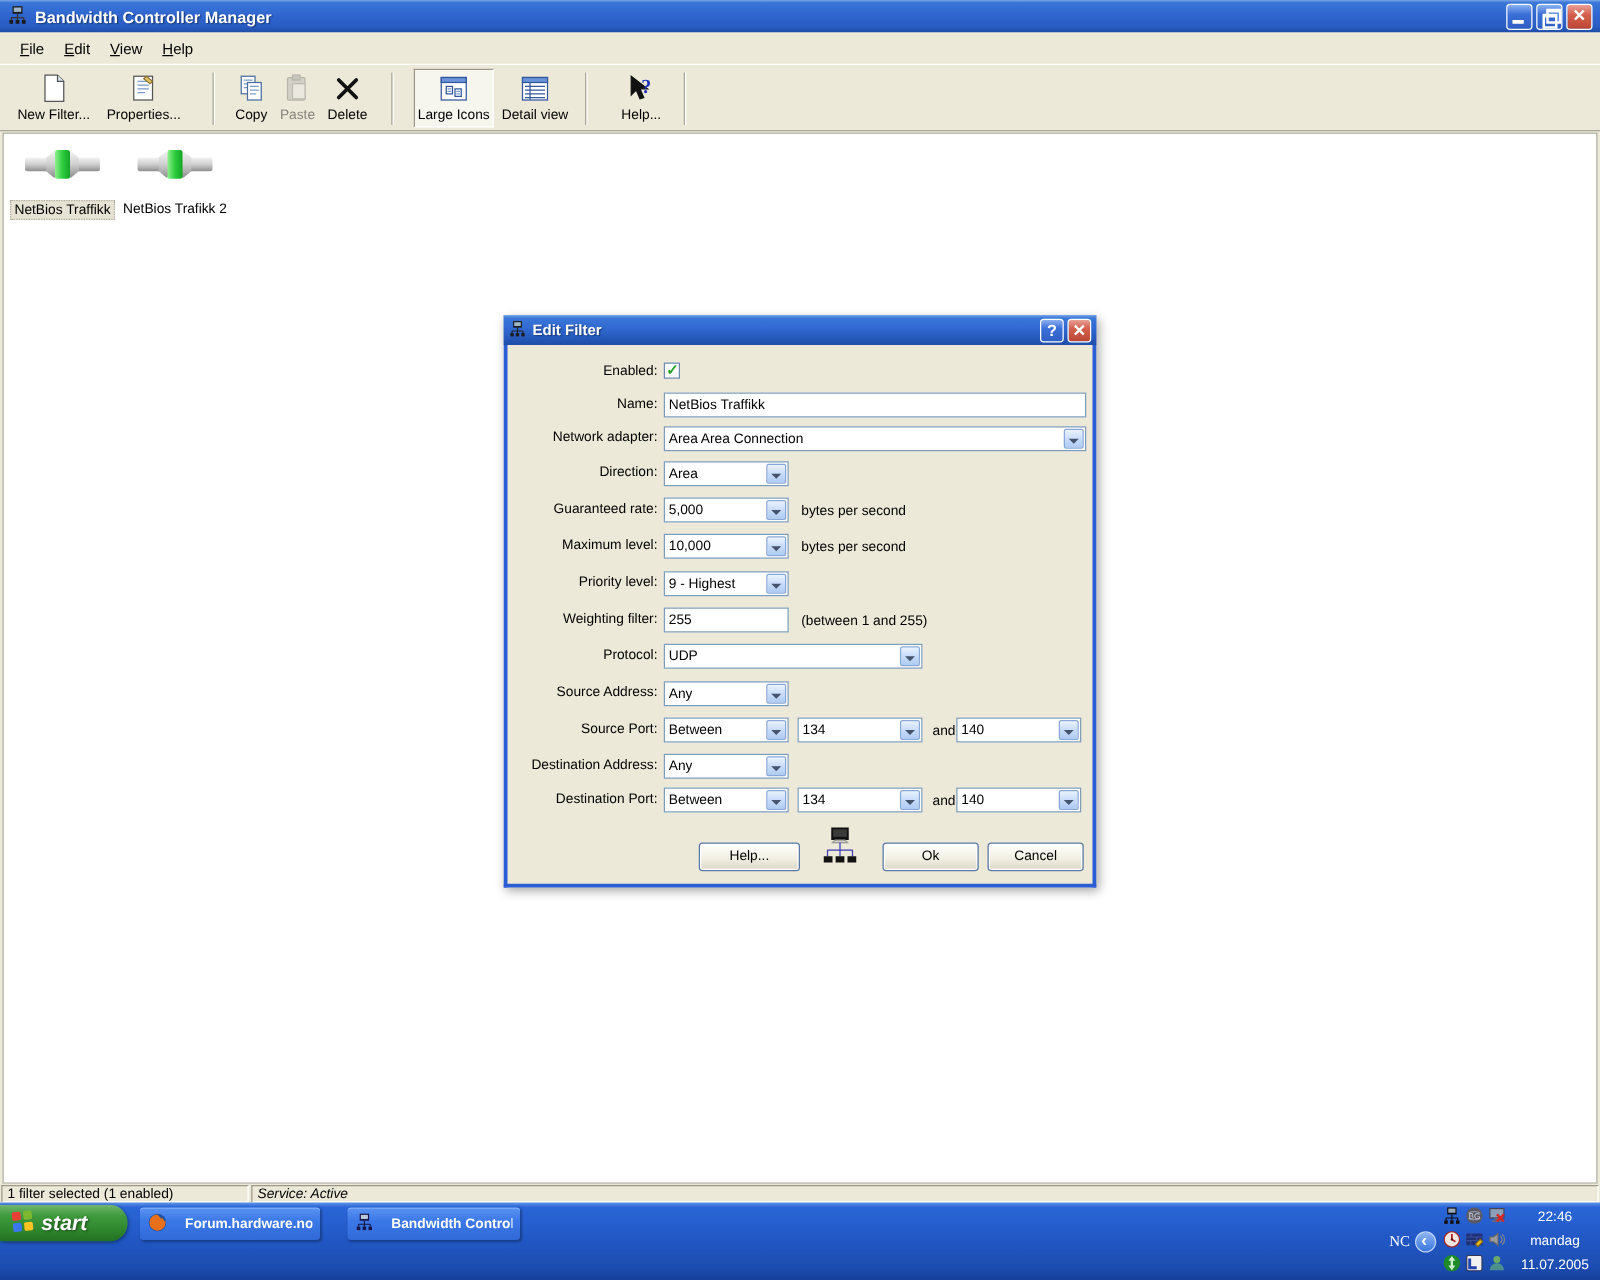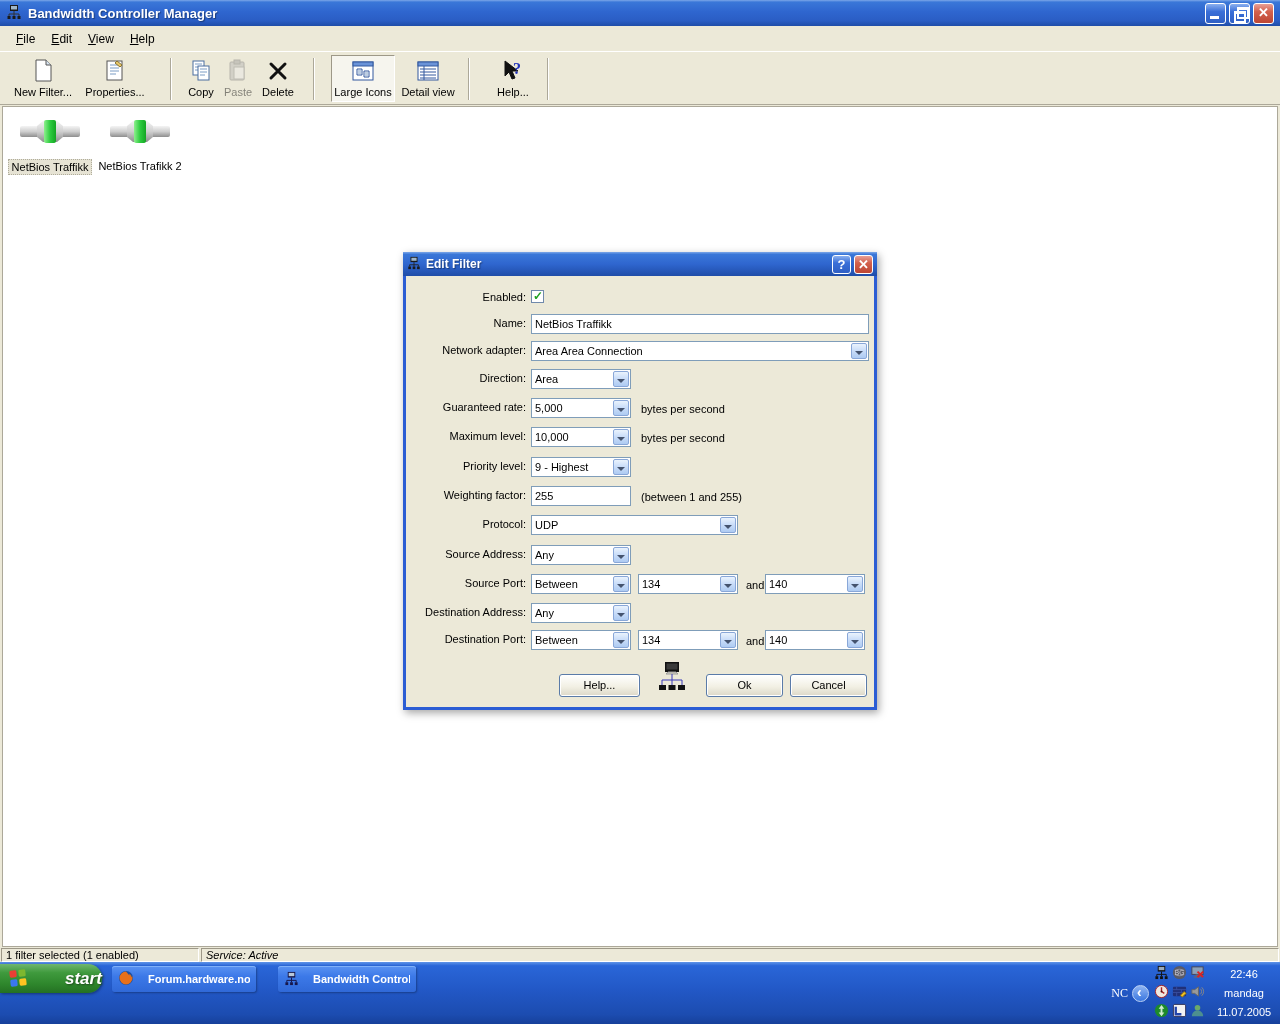--- a/index.html
+++ b/index.html
@@ -63,21 +63,21 @@
   .hint { position:absolute; top:5px; font-size:11px; white-space:nowrap; }
   .chk { position:absolute; left:125px; top:2px; width:13px; height:13px; background:#fff; border:1px solid #7089ab; }
   .chk::after { content:"✓"; position:absolute; left:1px; top:-2px; font-size:12px; font-weight:bold; color:#21a121; }
   .xpbtn { position:absolute; height:23px; background:linear-gradient(180deg,#FFFFFF,#F2F0E4 55%,#DCD8C8); border:1px solid #5a7ba8; border-radius:3px; font-size:11px; text-align:center; line-height:21px; box-shadow:inset 0 0 0 1px #fff; }
 
   
   .taskbar { position:absolute; left:0; top:962px; width:1280px; height:62px;
     background:linear-gradient(180deg,#5f95e8 0%,#2a66d8 6%,#2258c6 45%,#1c4cb0 85%,#16409a 100%); }
   .startbtn { position:absolute; left:0; top:2px; width:102px; height:29px; border-radius:0 14px 14px 0;
     background:linear-gradient(180deg,#70b66e 0%,#3f9a3d 30%,#2e862c 70%,#247023 100%);
-    display:flex; align-items:center; padding-left:8px; box-shadow:1px 1px 3px rgba(0,0,0,.4);gap:32px; }
+    display:flex; align-items:center; padding-left:8px; box-shadow:1px 1px 3px rgba(0,0,0,.4); }
   .startbtn .slabel { color:#fff; font-weight:bold; font-style:italic; font-size:17px; margin-left:5px; text-shadow:1px 1px 2px #1d4a1d; }
   .taskbtn { position:absolute; top:4px; height:26px; border-radius:3px; background:linear-gradient(180deg,#5a93f2,#3c79e8 40%,#3069d8); box-shadow:inset 0 1px 0 #7fb0f8, 1px 1px 2px rgba(0,0,0,.3); display:flex; align-items:center; padding:0 6px; }
   .taskbtn .tklabel { color:#fff; font-size:11px; margin-left:14px; white-space:nowrap; overflow:hidden;font-weight:bold; }
   .tray { position:absolute; right:0; top:0; height:62px; display:flex; align-items:center; }
   .traync { color:#fff; font-size:12px; margin-right:4px;font-family:Liberation Serif, serif; }
   .chevron { width:17px; height:17px; border-radius:50%; background:linear-gradient(180deg,#8fb4f2,#3a77e0); border:1px solid #bcd2f5; position:relative; margin-right:5px; }
   .chevron::after { content:"‹"; position:absolute; left:4px; top:-2px; color:#fff; font-size:14px; font-weight:bold; }
   .traygrid { display:grid; grid-template-columns:repeat(3,18px); grid-auto-rows:19px; gap:0px; margin-right:4px; }
   .trayicon { width:16px; height:16px; }
   .clock { width:68px; text-align:center; color:#fff; font-size:11px; line-height:19px; padding-right:4px; }
@@ -302,21 +302,21 @@
 
     <div class="drow" style="top:181px">
       <span class="dlabel">Priority level:</span>
       <span class="combo" style="left:125px;width:100px">
         <span class="val">9 - Highest</span>
         <span class="cbtn"></span>
       </span>
     </div>
 
     <div class="drow" style="top:210px">
-      <span class="dlabel">Weighting factor:</span>
+      <span class="dlabel">Weighting filter:</span>
       <span class="txtinput" style="left:125px;width:100px">255</span>
       <span class="hint" style="left:235px">(between 1 and 255)</span>
     </div>
 
     <div class="drow" style="top:239px">
       <span class="dlabel">Protocol:</span>
       <span class="combo" style="left:125px;width:207px">
         <span class="val">UDP</span>
         <span class="cbtn"></span>
       </span>

